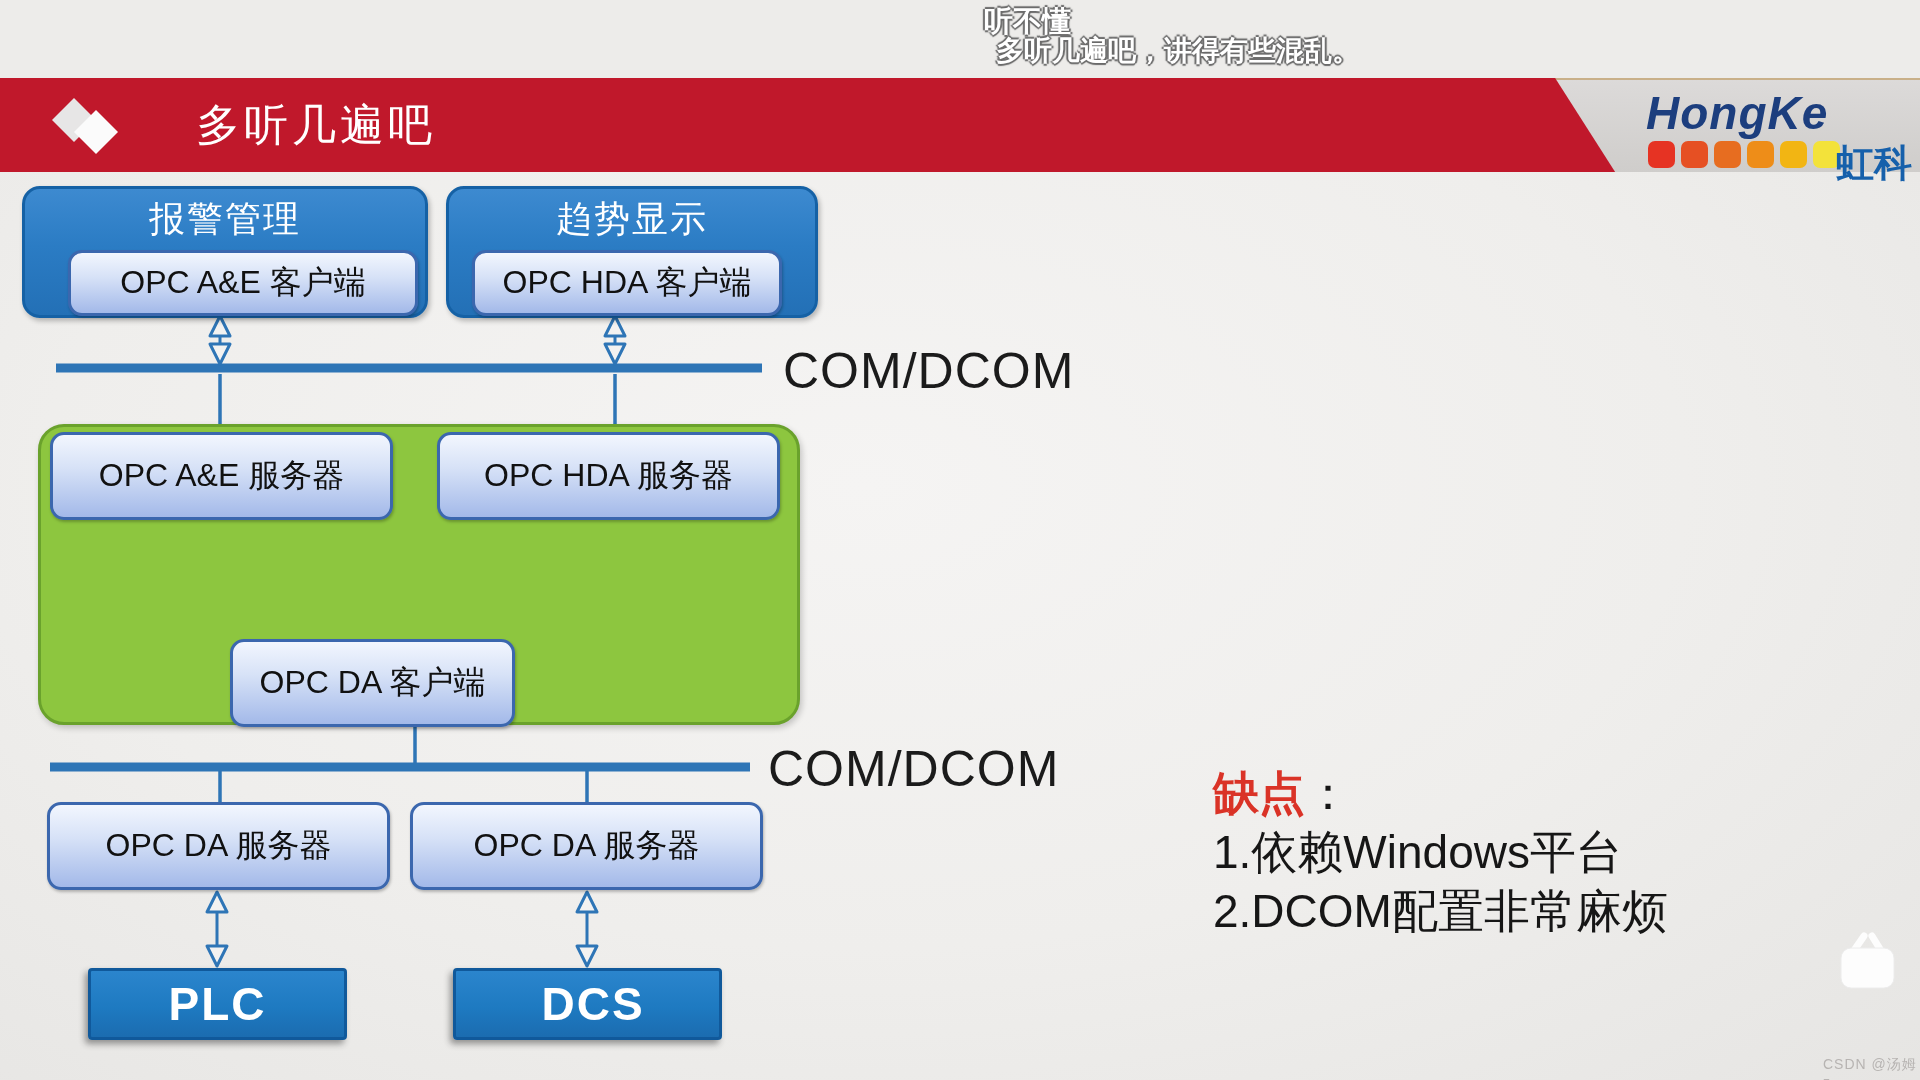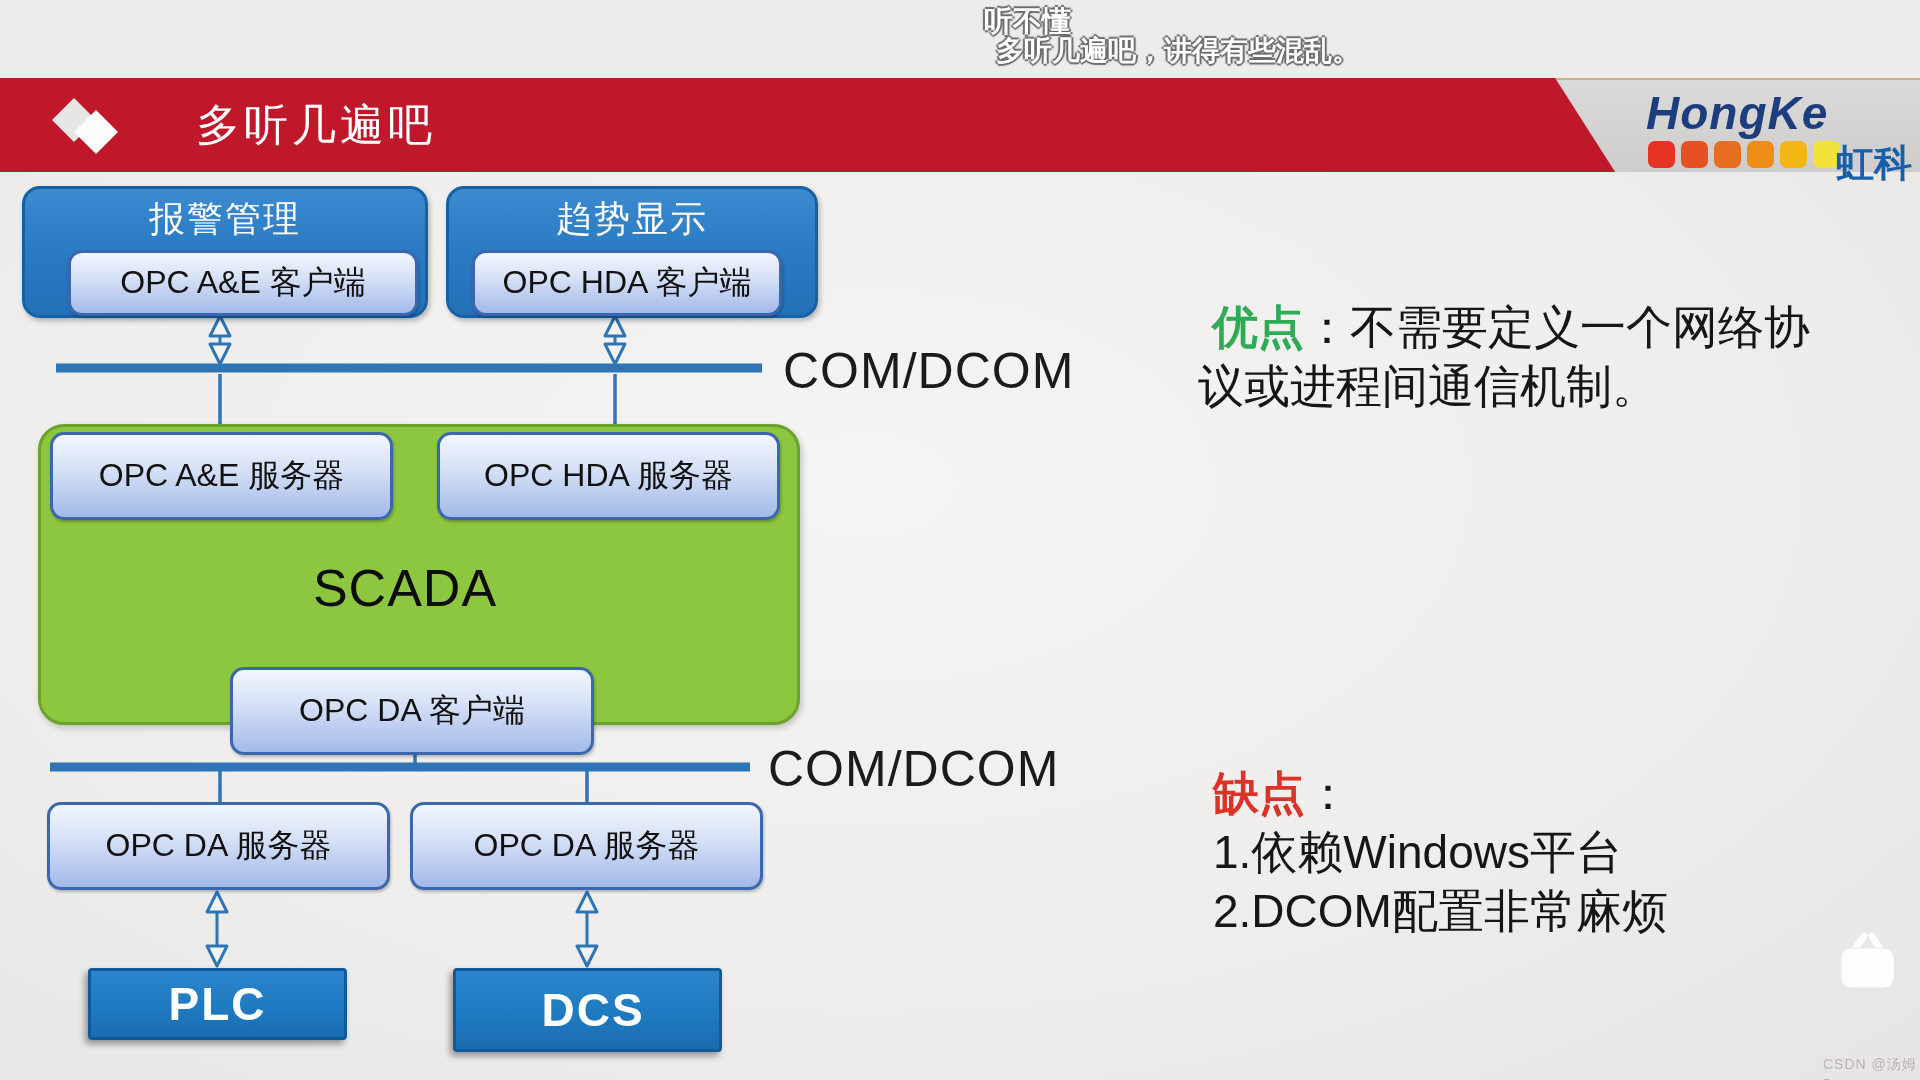--- a/index.html
+++ b/index.html
@@ -127,37 +127,30 @@
   <div class="abs box-dark" style="left:446px;top:186px;width:372px;height:132px;">
     <div class="t">趋势显示</div>
   </div>
   <div class="abs box-light" style="left:472px;top:250px;width:310px;height:66px;">OPC HDA 客户端</div>
 
   <div class="abs comdcom" style="left:783px;top:342px;">COM/DCOM</div>
 
   <div class="abs green-box" style="left:38px;top:424px;width:762px;height:301px;"></div>
   <div class="abs box-light" style="left:50px;top:432px;width:343px;height:88px;">OPC A&amp;E 服务器</div>
   <div class="abs box-light" style="left:437px;top:432px;width:343px;height:88px;">OPC HDA 服务器</div>
-  <div class="abs scada-label" style="left:280px;top:558px;width:250px;text-align:center;">SCADA</div>
-  <div class="abs box-light" style="left:230px;top:667px;width:364px;height:88px;text-align:center;">OPC DA 客户端</div>
+  <div class="abs box-light" style="left:230px;top:639px;width:285px;height:88px;text-align:center;">OPC DA 客户端</div>
 
   <div class="abs comdcom" style="left:768px;top:740px;">COM/DCOM</div>
 
   <div class="abs box-light" style="left:47px;top:802px;width:343px;height:88px;">OPC DA 服务器</div>
   <div class="abs box-light" style="left:410px;top:802px;width:353px;height:88px;">OPC DA 服务器</div>
 
   <div class="abs solid-blue" style="left:88px;top:968px;width:259px;height:72px;">PLC</div>
-  <div class="abs solid-blue" style="left:453px;top:968px;width:269px;height:84px;padding-left:11px;">DCS</div>
+  <div class="abs solid-blue" style="left:453px;top:968px;width:269px;height:72px;padding-left:11px;">DCS</div>
 
-  <div class="abs note" style="left:1198px;top:298px;">
-    <div style="padding-left:14px;">
-      <span class="pros-label">优点</span><span>：</span><span>不需要定义一个网络协</span>
-    </div>
-    <div>议或进程间通信机制。</div>
-  </div>
 
   <div class="abs note" style="left:1213px;top:764px;">
     <div>
       <span class="cons-label">缺点</span><span>：</span>
     </div>
     <div>1.依赖Windows平台</div>
     <div>2.DCOM配置非常麻烦</div>
   </div>
 
   <div class="abs" style="left:1835px;top:928px;">

